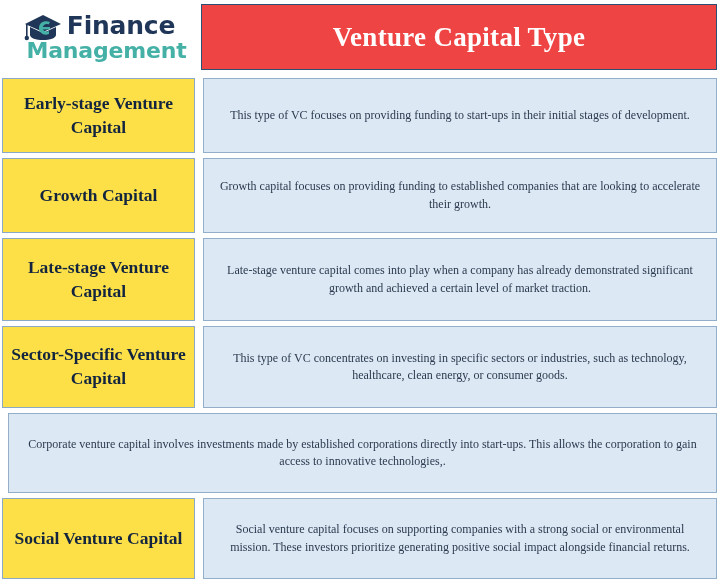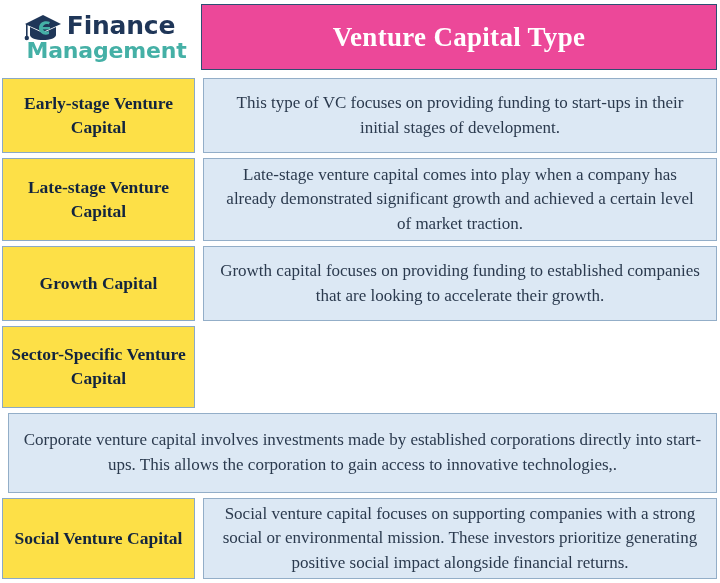--- a/index.html
+++ b/index.html
@@ -93,21 +93,21 @@
     color: #45b0a6;
     letter-spacing: -0.2px;
     line-height: 1.1;
     padding-left: 16px;
   }
 
   .header-title-cell {
     flex: 1 1 auto;
     box-sizing: border-box;
     margin: 4px 3px 4px 8px;
-    background: #ec4899;
+    background: #ef4444;
     border: 1px solid #2d4f72;
     display: flex;
     align-items: center;
     justify-content: center;
   }
   .header-title-text {
     color: #ffffff;
     font-size: 27px;
     font-weight: bold;
     letter-spacing: 0.3px;
@@ -120,21 +120,21 @@
     color: #12243f;
     font-size: 17.5px;
     font-weight: bold;
     line-height: 1.35;
     padding: 4px 6px;
   }
   .desc-cell {
     background: #dce8f4;
     border: 1px solid #93aec8;
     color: #2b3a4e;
-    font-size: 17px;
+    font-size: 12px;
     line-height: 1.45;
     padding: 6px 14px;
   }
 
   
   .r1 { height: 82px; flex: 0 0 82px; padding-top: 4px; padding-bottom: 3px; box-sizing: border-box;}
   .r2 { height: 88px; flex: 0 0 88px; padding-top: 2px; padding-bottom: 3px; box-sizing: border-box;}
   .r3 { height: 80px; flex: 0 0 80px; padding-top: 2px; padding-bottom: 3px; box-sizing: border-box;}
   .r4 { height: 87px; flex: 0 0 87px; padding-top: 2px; padding-bottom: 3px; box-sizing: border-box;}
   .r5 { height: 85px; flex: 0 0 85px; padding-top: 2px; padding-bottom: 3px; box-sizing: border-box;}
@@ -172,42 +172,45 @@
 
   <div class="row r1">
     <div class="col-left label-cell">
       <span>Early-stage Venture Capital</span>
     </div>
     <div class="col-right desc-cell">
       <span>This type of VC focuses on providing funding to start-ups in their initial stages of development.</span>
     </div>
   </div>
 
+  <div class="row r3">
+    <div class="col-left label-cell">
+      <span>Growth Capital</span>
+    </div>
+    <div class="col-right desc-cell">
+      <span>Growth capital focuses on providing funding to established companies that are looking to accelerate their growth.</span>
+    </div>
+  </div>
+
   <div class="row r2">
     <div class="col-left label-cell">
       <span>Late-stage Venture Capital</span>
     </div>
     <div class="col-right desc-cell">
       <span>Late-stage venture capital comes into play when a company has already demonstrated significant growth and achieved a certain level of market traction.</span>
     </div>
   </div>
 
-  <div class="row r3">
-    <div class="col-left label-cell">
-      <span>Growth Capital</span>
-    </div>
-    <div class="col-right desc-cell">
-      <span>Growth capital focuses on providing funding to established companies that are looking to accelerate their growth.</span>
-    </div>
-  </div>
-
   <div class="row r4">
     <div class="col-left label-cell">
       <span>Sector-Specific Venture Capital</span>
     </div>
+    <div class="col-right desc-cell">
+      <span>This type of VC concentrates on investing in specific sectors or industries, such as technology, healthcare, clean energy, or consumer goods.</span>
+    </div>
   </div>
 
   <div class="row r5">
     <div class="col-right desc-cell">
       <span>Corporate venture capital involves investments made by established corporations directly into start-ups. This allows the corporation to gain access to innovative technologies,.</span>
     </div>
   </div>
 
   <div class="row r6">
     <div class="col-left label-cell">

